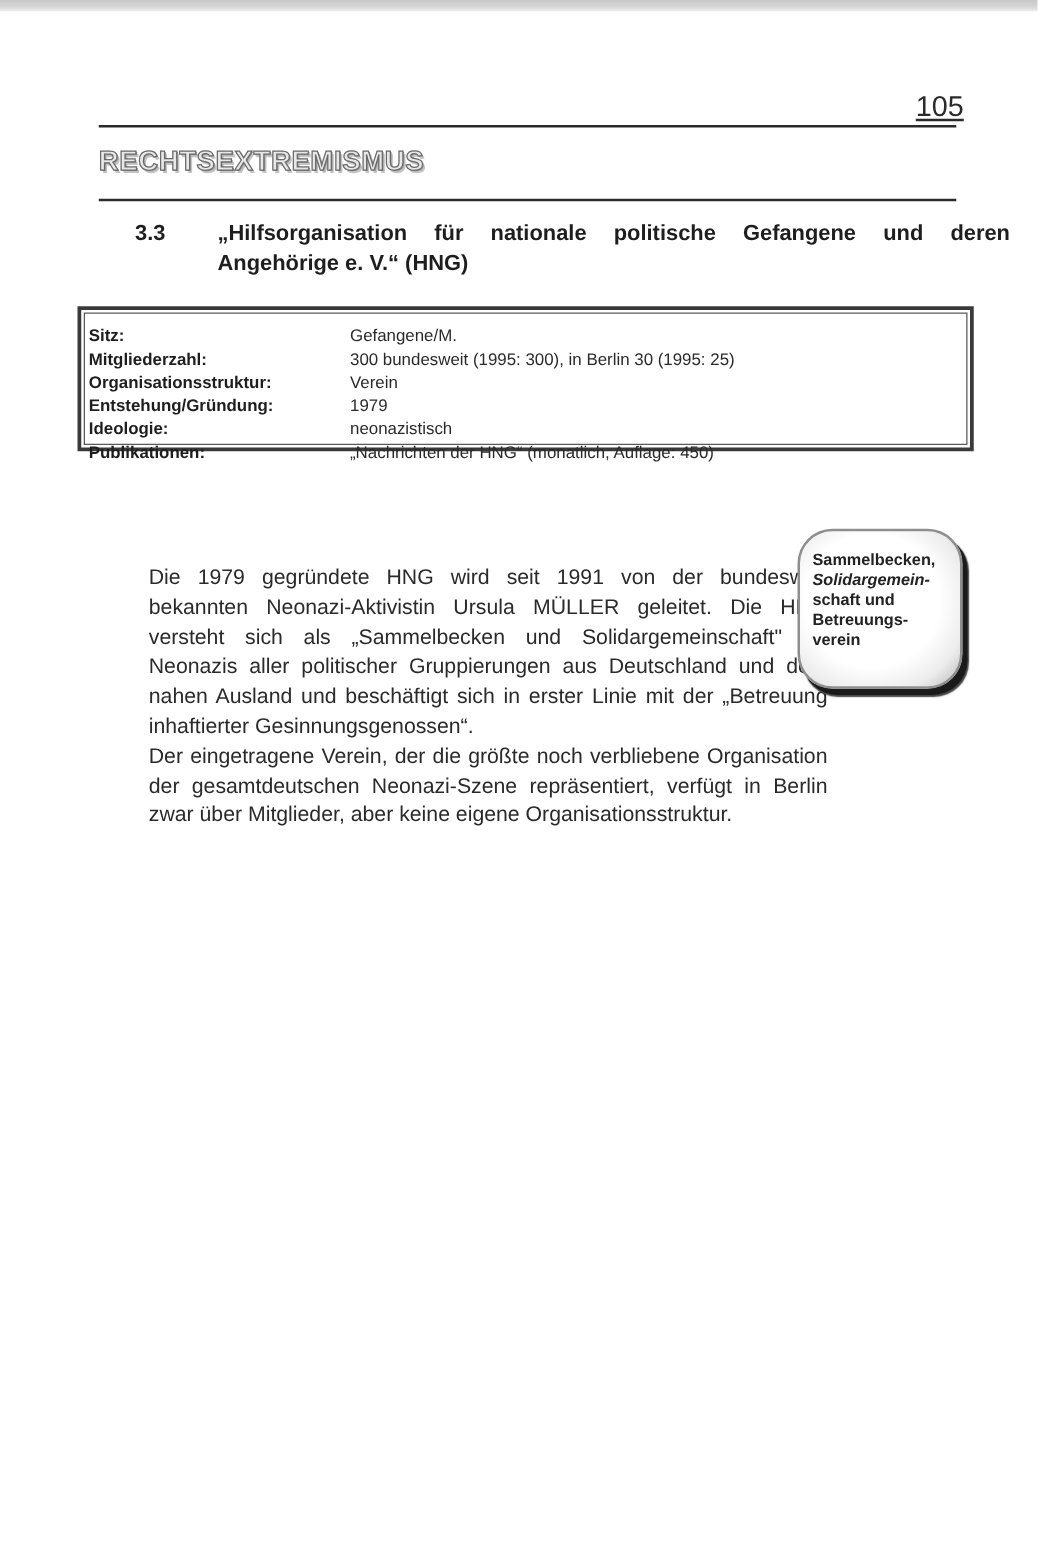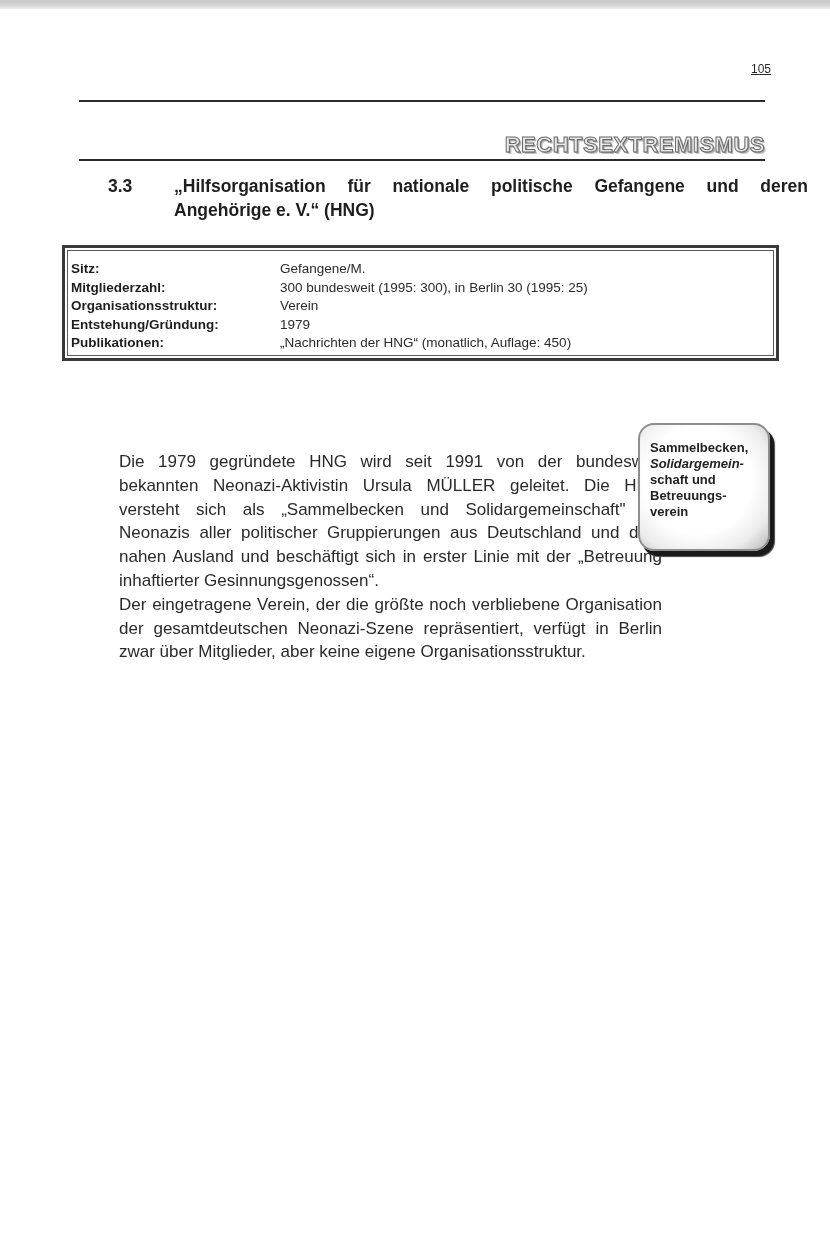--- a/index.html
+++ b/index.html
@@ -18,47 +18,46 @@
   .top-strip {
     position: absolute;
     left: 0; top: 0;
     width: 830px;
     height: 9px;
     background: linear-gradient(to bottom, #c9c9c9 0%, #d6d6d6 60%, #ececec 100%);
   }
   .page-number {
     position: absolute;
     right: 59px;
-    top: 62px;
-    font-size: 12px;
+    top: 72px;
+    font-size: 23px;
     color: #2a2a2a;
     text-decoration: underline;
   }
   .rule {
     position: absolute;
     left: 79px;
     width: 686px;
     height: 2px;
     background: #2b2b2b;
   }
   .rule.top { top: 100px; }
   .rule.bottom { top: 159px; }
   .running-head {
     position: absolute;
     left: 79px;
     width: 686px;
     top: 116px;
-    text-align: right;
+    text-align: left;
     font-size: 22px;
     font-weight: bold;
     letter-spacing: 0.5px;
     color: #e8e8e8;
     -webkit-text-stroke: 1px #6a6a6a;
     text-shadow: 1px 1px 0 #9a9a9a, 2px 2px 0 #c4c4c4;
-    margin-top: 16px;
   }
   .section-heading {
     position: absolute;
     left: 79px;
     top: 174px;
     width: 700px;
     font-size: 17.5px;
     font-weight: bold;
     line-height: 24px;
     color: #1e1e1e;
@@ -125,21 +124,21 @@
   .body-text p {
     margin: 0;
     text-align: justify;
   }
   .margin-note {
     position: absolute;
     left: 638px;
     top: 423px;
     width: 132px;
     height: 128px;
-    border-radius: 16px;
+    border-radius: 28px;
     background: radial-gradient(ellipse at 45% 45%, #ffffff 55%, #ececec 78%, #b8b8b8 100%);
     border: 2px solid #8e8e8e;
     box-shadow: 4px 5px 0 #1a1a1a, 5px 6px 1px #444;
     box-sizing: border-box;
   }
   .margin-note-text {
     position: absolute;
     left: 10px;
     top: 15px;
     font-size: 13px;
@@ -180,20 +179,24 @@
       <span class="fact-label">Mitgliederzahl:</span>
       <span class="fact-value">300 bundesweit (1995: 300), in Berlin 30 (1995: 25)</span>
     </div>
     <div class="fact-row">
       <span class="fact-label">Organisationsstruktur:</span>
       <span class="fact-value">Verein</span>
     </div>
     <div class="fact-row">
       <span class="fact-label">Entstehung/Gründung:</span>
       <span class="fact-value">1979</span>
+    </div>
+    <div class="fact-row">
+      <span class="fact-label">Ideologie:</span>
+      <span class="fact-value">neonazistisch</span>
     </div>
     <div class="fact-row">
       <span class="fact-label">Publikationen:</span>
       <span class="fact-value">„Nachrichten der HNG“ (monatlich, Auflage: 450)</span>
     </div>
   </div>
 </div>
 
 <div class="body-text">
   <p>Die 1979 gegründete HNG wird seit 1991 von der bundesweit bekannten Neonazi-Aktivistin Ursula MÜLLER geleitet. Die HNG versteht sich als „Sammelbecken und Solidargemein­schaft" für Neonazis aller politischer Gruppierungen aus Deutschland und dem nahen Ausland und beschäftigt sich in erster Linie mit der „Betreuung inhaftierter Gesinnungs­genossen“.</p>

